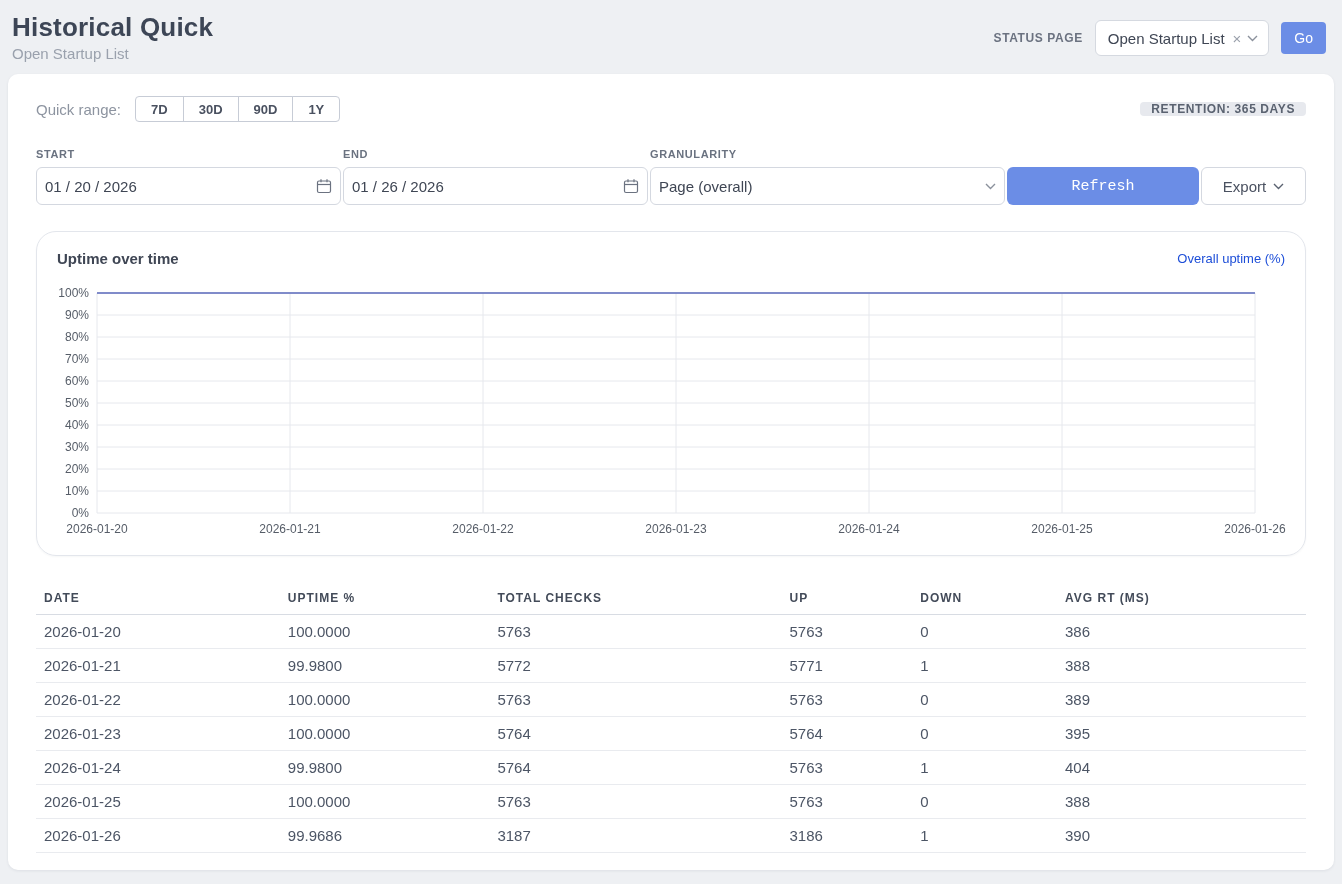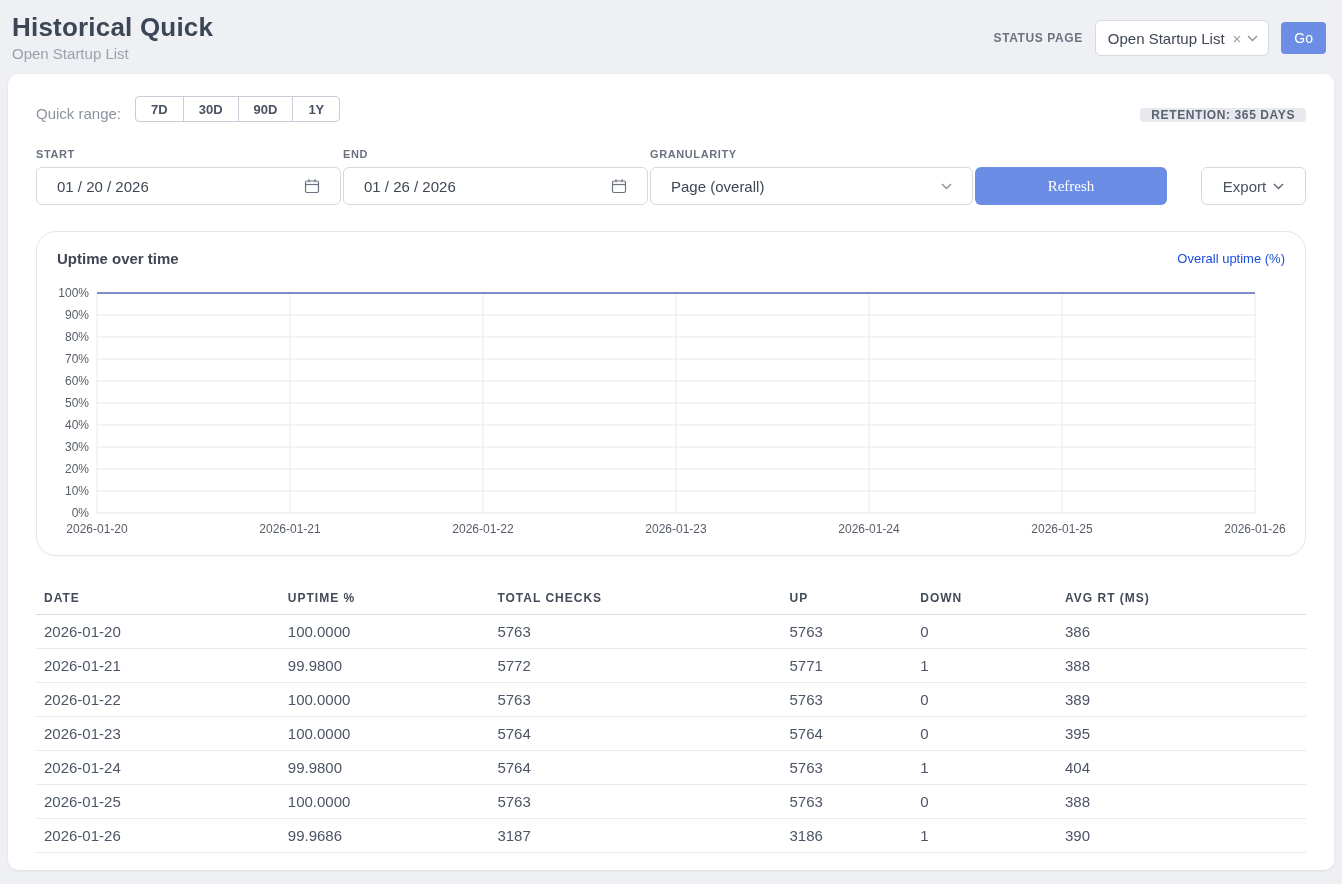--- a/index.html
+++ b/index.html
@@ -36,21 +36,21 @@
   
   .main-card {
     margin: 12px 8px 8px 8px;
     background: #fff; border-radius: 10px;
     box-shadow: 0 1px 3px rgba(30,40,60,0.08);
     padding: 22px 28px 14px 28px;
     min-height: 796px;
   }
 
   
-  .row-quick { display: flex; align-items: flex-end; gap: 14px; }
+  .row-quick { display: flex; align-items: center; gap: 14px; }
   .quick-range-label { font-size: 15px; color: #8d94a0; }
   .btn-group { display: flex; }
   .btn-group button {
     background: #fff; border: 1px solid #c7ccd6; color: #4a5160;
     font-size: 13px; font-weight: 600; font-family: inherit;
     height: 26px; padding: 0 15px; cursor: pointer; margin-left: -1px;
   }
   .btn-group button:first-child { border-radius: 4px 0 0 4px; margin-left: 0; }
   .btn-group button:last-child { border-radius: 0 4px 4px 0; }
   .retention-badge {
@@ -63,33 +63,33 @@
   
   .row-fields { display: flex; align-items: flex-end; gap: 2px; margin-top: 26px; }
   .field { display: flex; flex-direction: column; }
   .field-label {
     font-size: 11px; font-weight: 700; letter-spacing: 0.6px;
     color: #6a7280; text-transform: uppercase; margin-bottom: 7px;
   }
   .input-box {
     display: flex; align-items: center; justify-content: space-between;
     height: 38px; border: 1px solid #d4d8e0; border-radius: 6px;
-    background: #fff; padding: 0 20px; font-size: 15px; color: #3f4654;
+    background: #fff; padding: 0 8px; font-size: 15px; color: #3f4654;
     cursor: pointer;
   }
   .w-date { width: 305px; }
   .w-gran { width: 305px; flex: 1; }
   .btn-refresh {
     background: #6b8de6; color: #fff; border: none; border-radius: 6px;
-    width: 192px; height: 38px; font-size: 15px; font-family: Liberation Serif, serif; cursor: pointer;
+    width: 192px; height: 38px; font-size: 15px; font-family: Liberation Mono, monospace; cursor: pointer;
   }
   .btn-export {
     background: #fff; color: #4a5160; border: 1px solid #d4d8e0; border-radius: 6px;
     width: 105px; height: 38px; font-size: 15px; font-family: inherit; cursor: pointer;
-    display: flex; align-items: center; justify-content: center; gap: 7px; margin-left: 32px;
+    display: flex; align-items: center; justify-content: center; gap: 7px;
   }
 
   
   .chart-card {
     margin-top: 26px;
     border: 1px solid #e3e6ec; border-radius: 20px;
     box-shadow: 0 1px 2px rgba(30,40,60,0.04);
     padding: 18px 20px 14px 20px;
   }
   .chart-head { display: flex; justify-content: space-between; align-items: center; }

